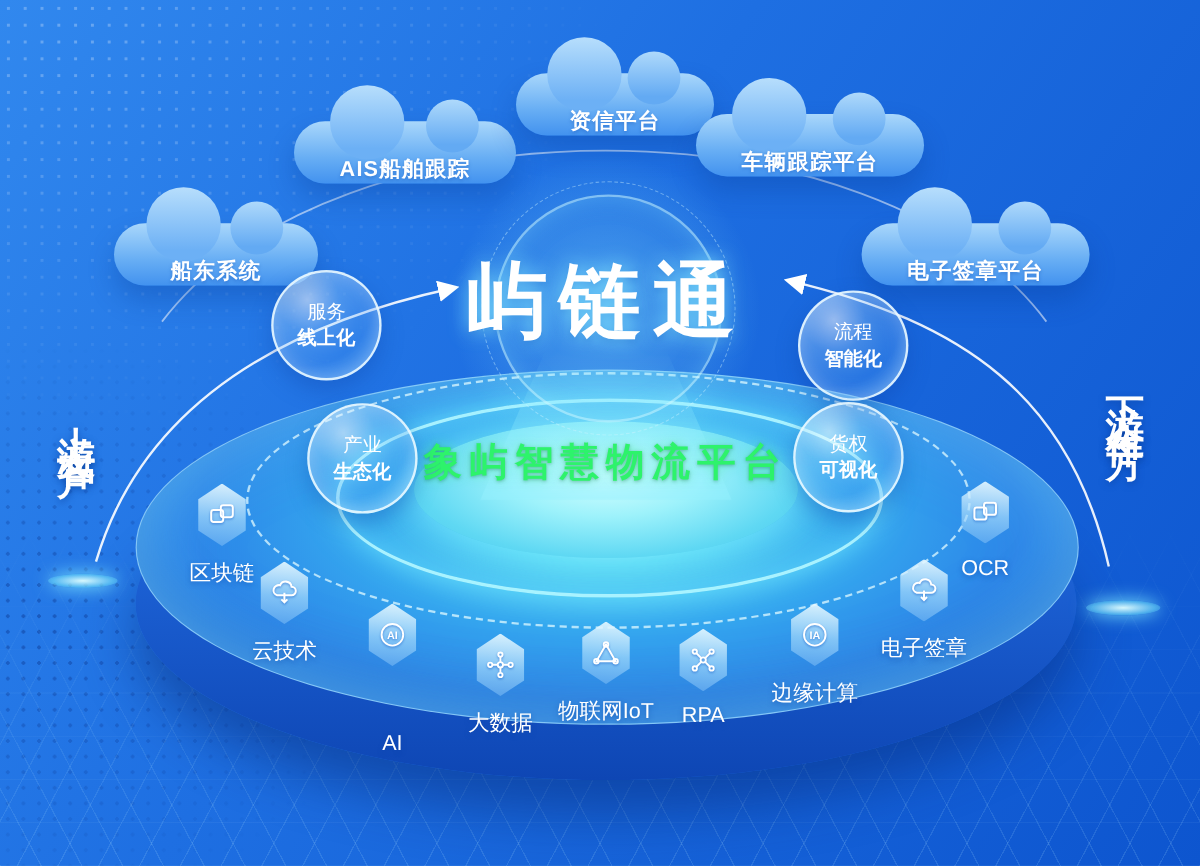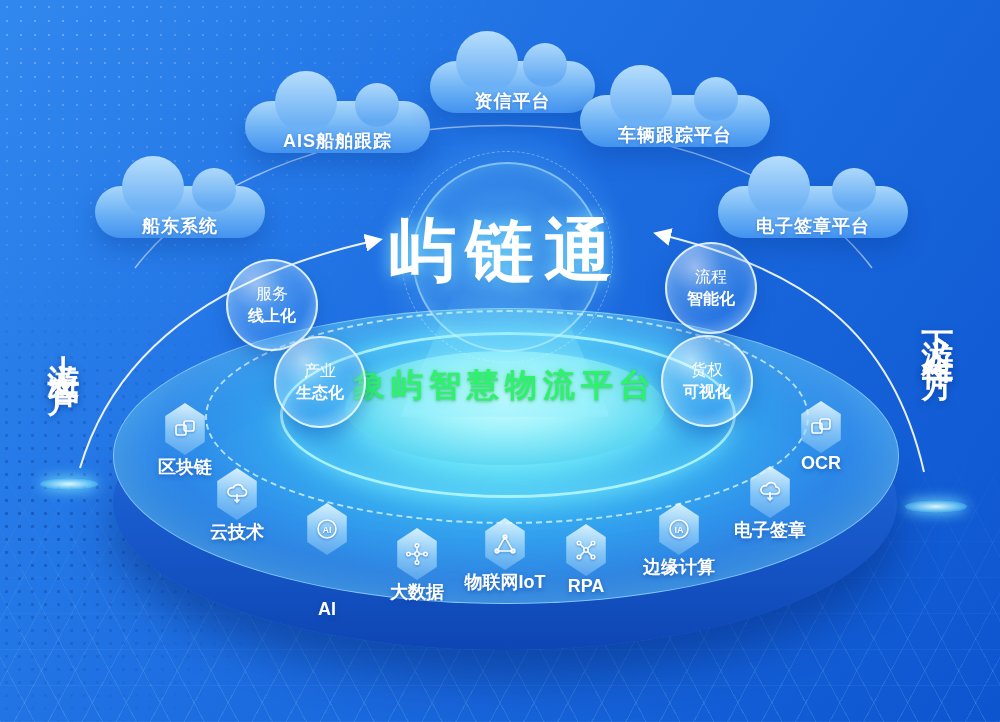--- a/index.html
+++ b/index.html
@@ -87,21 +87,21 @@
     box-shadow:0 8px 18px rgba(15,70,170,.35),inset 0 0 18px rgba(255,255,255,.35);}
   .bubble .b1{font-size:16px;}
   .bubble .b2{font-size:16px;font-weight:800;}
 
   
   .tech{position:absolute;z-index:6;width:120px;margin-left:-60px;display:flex;flex-direction:column;align-items:center;}
   .hex{width:46px;height:52px;display:flex;align-items:center;justify-content:center;
     clip-path:polygon(50% 0,93% 25%,93% 75%,50% 100%,7% 75%,7% 25%);
     background:linear-gradient(185deg,rgba(235,250,255,.92) 0%,rgba(165,218,252,.70) 55%,rgba(120,185,245,.55) 100%);}
   .hex svg{filter:drop-shadow(0 1px 1px rgba(25,95,200,.6));}
-  .tech-label{margin-top:0;color:#fff;font-size:18px;font-weight:700;white-space:nowrap;
+  .tech-label{margin-top:10px;color:#fff;font-size:18px;font-weight:400;white-space:nowrap;
     text-shadow:0 2px 4px rgba(15,70,170,.55);}
 
   
   .side-label{position:absolute;z-index:6;writing-mode:vertical-rl;text-orientation:upright;
     color:#fff;font-weight:800;font-size:32px;letter-spacing:9px;
     text-shadow:0 2px 6px rgba(10,60,150,.55);}
   .side-left{left:42px;top:330px;}
   .side-right{left:916px;top:306px;}
   .base-ellipse{position:absolute;z-index:6;border-radius:50%;
     background:radial-gradient(ellipse at center,rgba(225,255,255,.95) 0%,rgba(110,220,250,.65) 60%,rgba(110,220,250,0) 100%);
@@ -151,29 +151,29 @@
   <div class="el ring-glow"></div>
   <div class="el inner-disc"></div>
   <div class="pillar"></div>
 
   <div class="logo-glow"></div>
   <div class="logo-ring"></div>
   <div class="logo-text">屿链通</div>
 
   <div class="platform-title">象屿智慧物流平台</div>
 
-  <div class="bubble" style="left:226px;top:259px;text-align:right;">
+  <div class="bubble" style="left:226px;top:225px;text-align:right;">
     <span class="b1">服务</span>
     <span class="b2">线上化</span>
   </div>
   <div class="bubble" style="left:665px;top:242px;">
     <span class="b1">流程</span>
     <span class="b2">智能化</span>
   </div>
-  <div class="bubble" style="left:274px;top:336px;">
+  <div class="bubble" style="left:256px;top:336px;">
     <span class="b1">产业</span>
     <span class="b2">生态化</span>
   </div>
   <div class="bubble" style="left:661px;top:335px;">
     <span class="b1">货权</span>
     <span class="b2">可视化</span>
   </div>
 
   <div class="tech" style="left:185px;top:403px;">
     <div class="hex">

